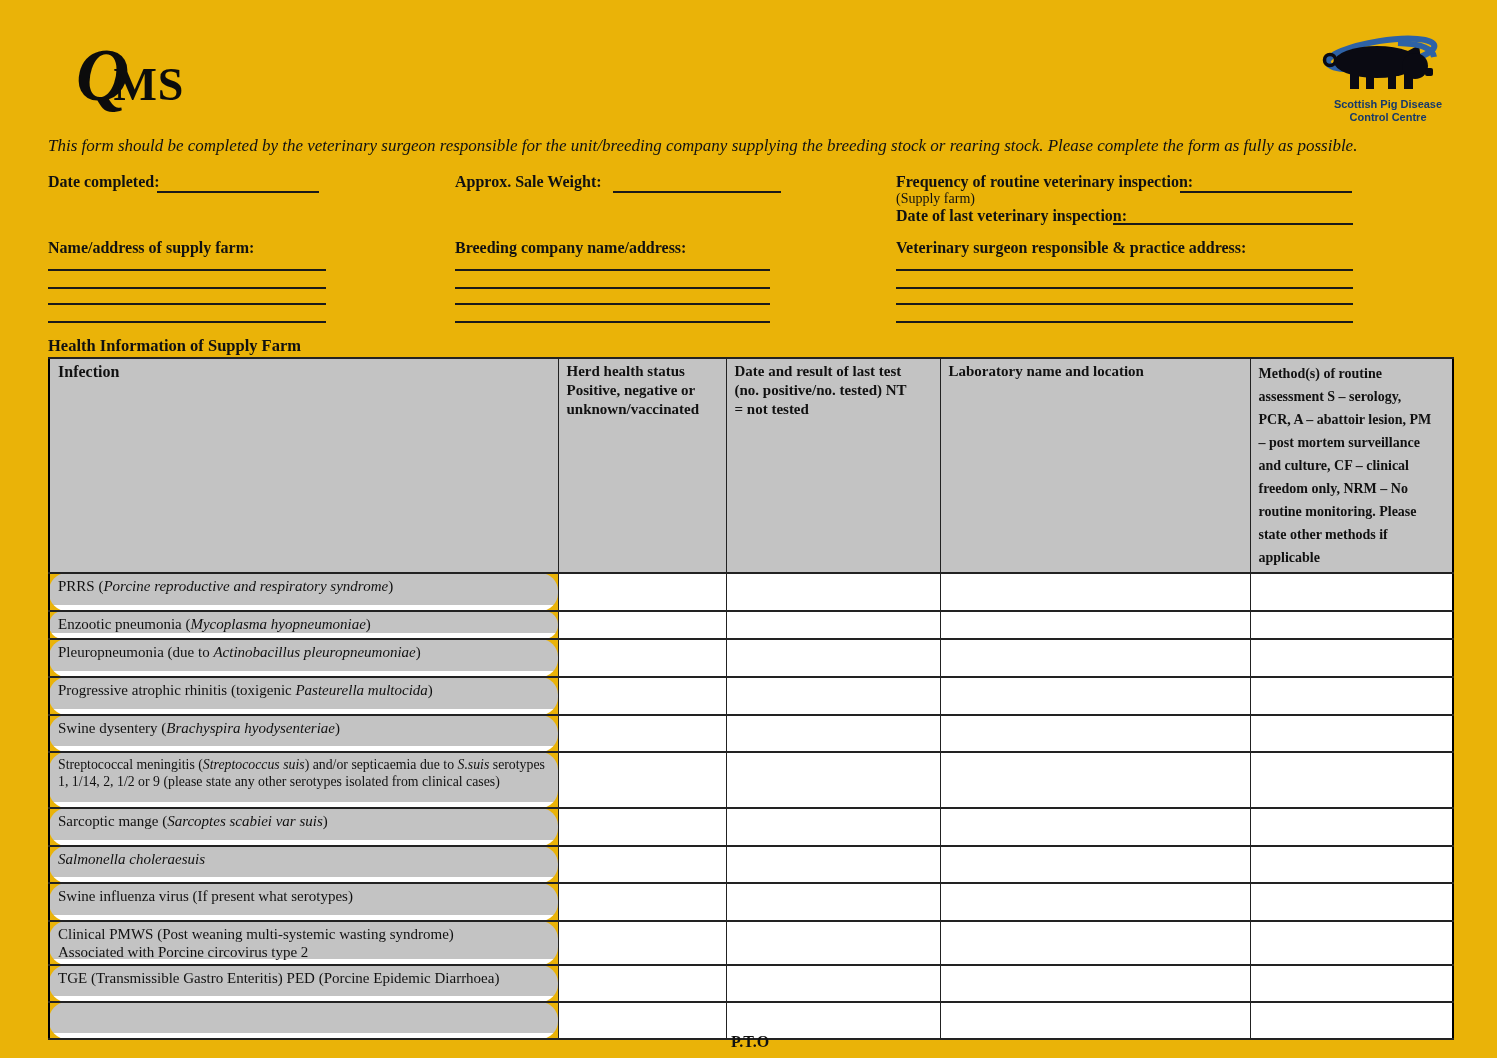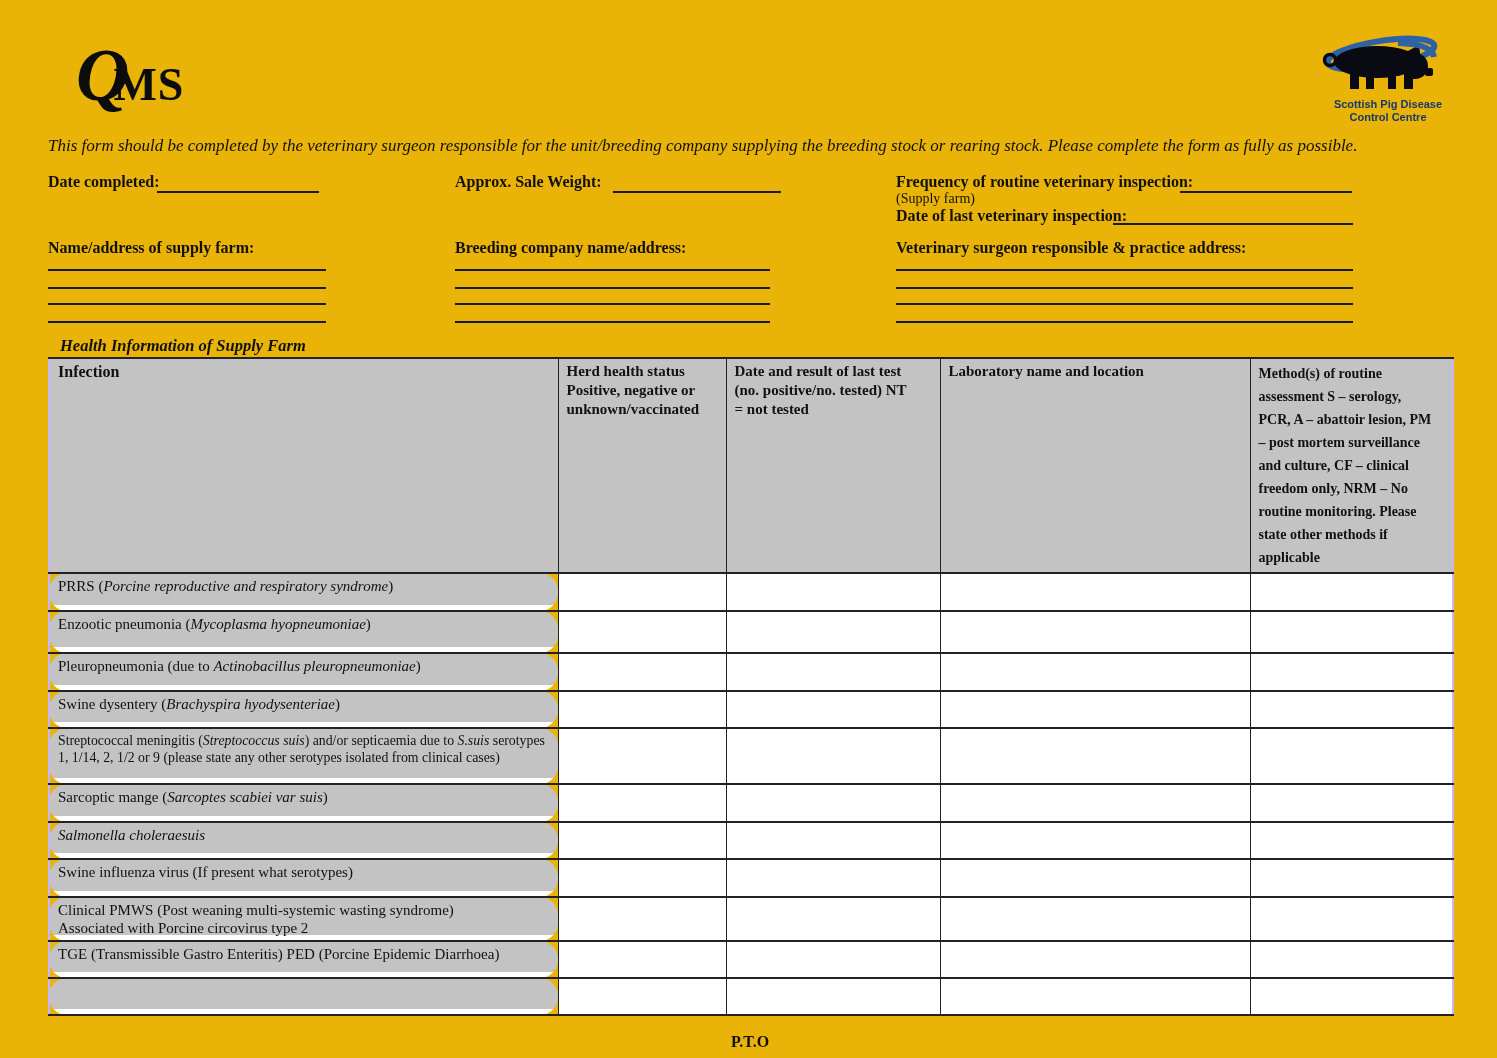--- a/index.html
+++ b/index.html
@@ -19,27 +19,27 @@
 
   .intro{position:absolute;left:48px;top:136px;width:1400px;font-style:italic;
          font-size:17px;white-space:nowrap;}
 
   
   .lbl{position:absolute;font-weight:700;font-size:16px;white-space:nowrap;}
   .note{position:absolute;font-size:14px;white-space:nowrap;}
   .line{position:absolute;height:0;border-top:2px solid #1a1a1a;}
 
   
-  .sec-title{position:absolute;left:60px;top:336px;font-weight:700;font-size:16.5px;font-style:italic;}
+  .sec-title{position:absolute;left:48px;top:336px;font-weight:700;font-size:16.5px;}
   table.health{position:absolute;left:48px;top:357px;border-collapse:collapse;
                table-layout:fixed;width:1404px;}
   table.health td,table.health th{border-left:1px solid #222;border-right:1px solid #222;
                border-top:2px solid #222;border-bottom:2px solid #222;
                vertical-align:top;overflow:hidden;padding:3px 8px;text-align:left;}
-  table.health{border:2px solid #c4b5fd;}
+  table.health{border:2px solid #000000;}
   th.hdr{background:#c3c3c3;font-weight:700;font-size:15px;line-height:19px;white-space:pre-line;}
   th.hdr.methods{font-size:14px;line-height:23px;}
   td.shade{background-color:#fff;background-image:linear-gradient(#c3c3c3,#c3c3c3);
            background-size:100% calc(100% - 5px);background-repeat:no-repeat;
            font-size:15px;line-height:18px;border-radius:18px;}
   td.shade.small{font-size:13.8px;line-height:17px;}
   td.entry{background:#fff;}
   .ital{font-style:italic;}
 
   .pto{position:absolute;left:48px;top:1033px;width:1404px;text-align:center;
@@ -136,29 +136,36 @@
 state other methods if
 applicable</th>
     </tr>
     <tr style="height:38px">
       <td class="shade"><span>PRRS (</span><span class="ital">Porcine reproductive and respiratory syndrome</span><span>)</span></td>
       <td class="entry"></td>
           <td class="entry"></td>
           <td class="entry"></td>
           <td class="entry"></td>
     </tr>
-    <tr style="height:42px">
+    <tr style="height:28px">
       <td class="shade"><span>Enzootic pneumonia (</span><span class="ital">Mycoplasma hyopneumoniae</span><span>)</span></td>
       <td class="entry"></td>
           <td class="entry"></td>
           <td class="entry"></td>
           <td class="entry"></td>
     </tr>
     <tr style="height:38px">
       <td class="shade"><span>Pleuropneumonia (due to </span><span class="ital">Actinobacillus pleuropneumoniae</span><span>)</span></td>
+      <td class="entry"></td>
+          <td class="entry"></td>
+          <td class="entry"></td>
+          <td class="entry"></td>
+    </tr>
+    <tr style="height:38px">
+      <td class="shade"><span>Progressive atrophic rhinitis (toxigenic </span><span class="ital">Pasteurella multocida</span><span>)</span></td>
       <td class="entry"></td>
           <td class="entry"></td>
           <td class="entry"></td>
           <td class="entry"></td>
     </tr>
     <tr style="height:37px">
       <td class="shade"><span>Swine dysentery (</span><span class="ital">Brachyspira hyodysenteriae</span><span>)</span></td>
       <td class="entry"></td>
           <td class="entry"></td>
           <td class="entry"></td>

